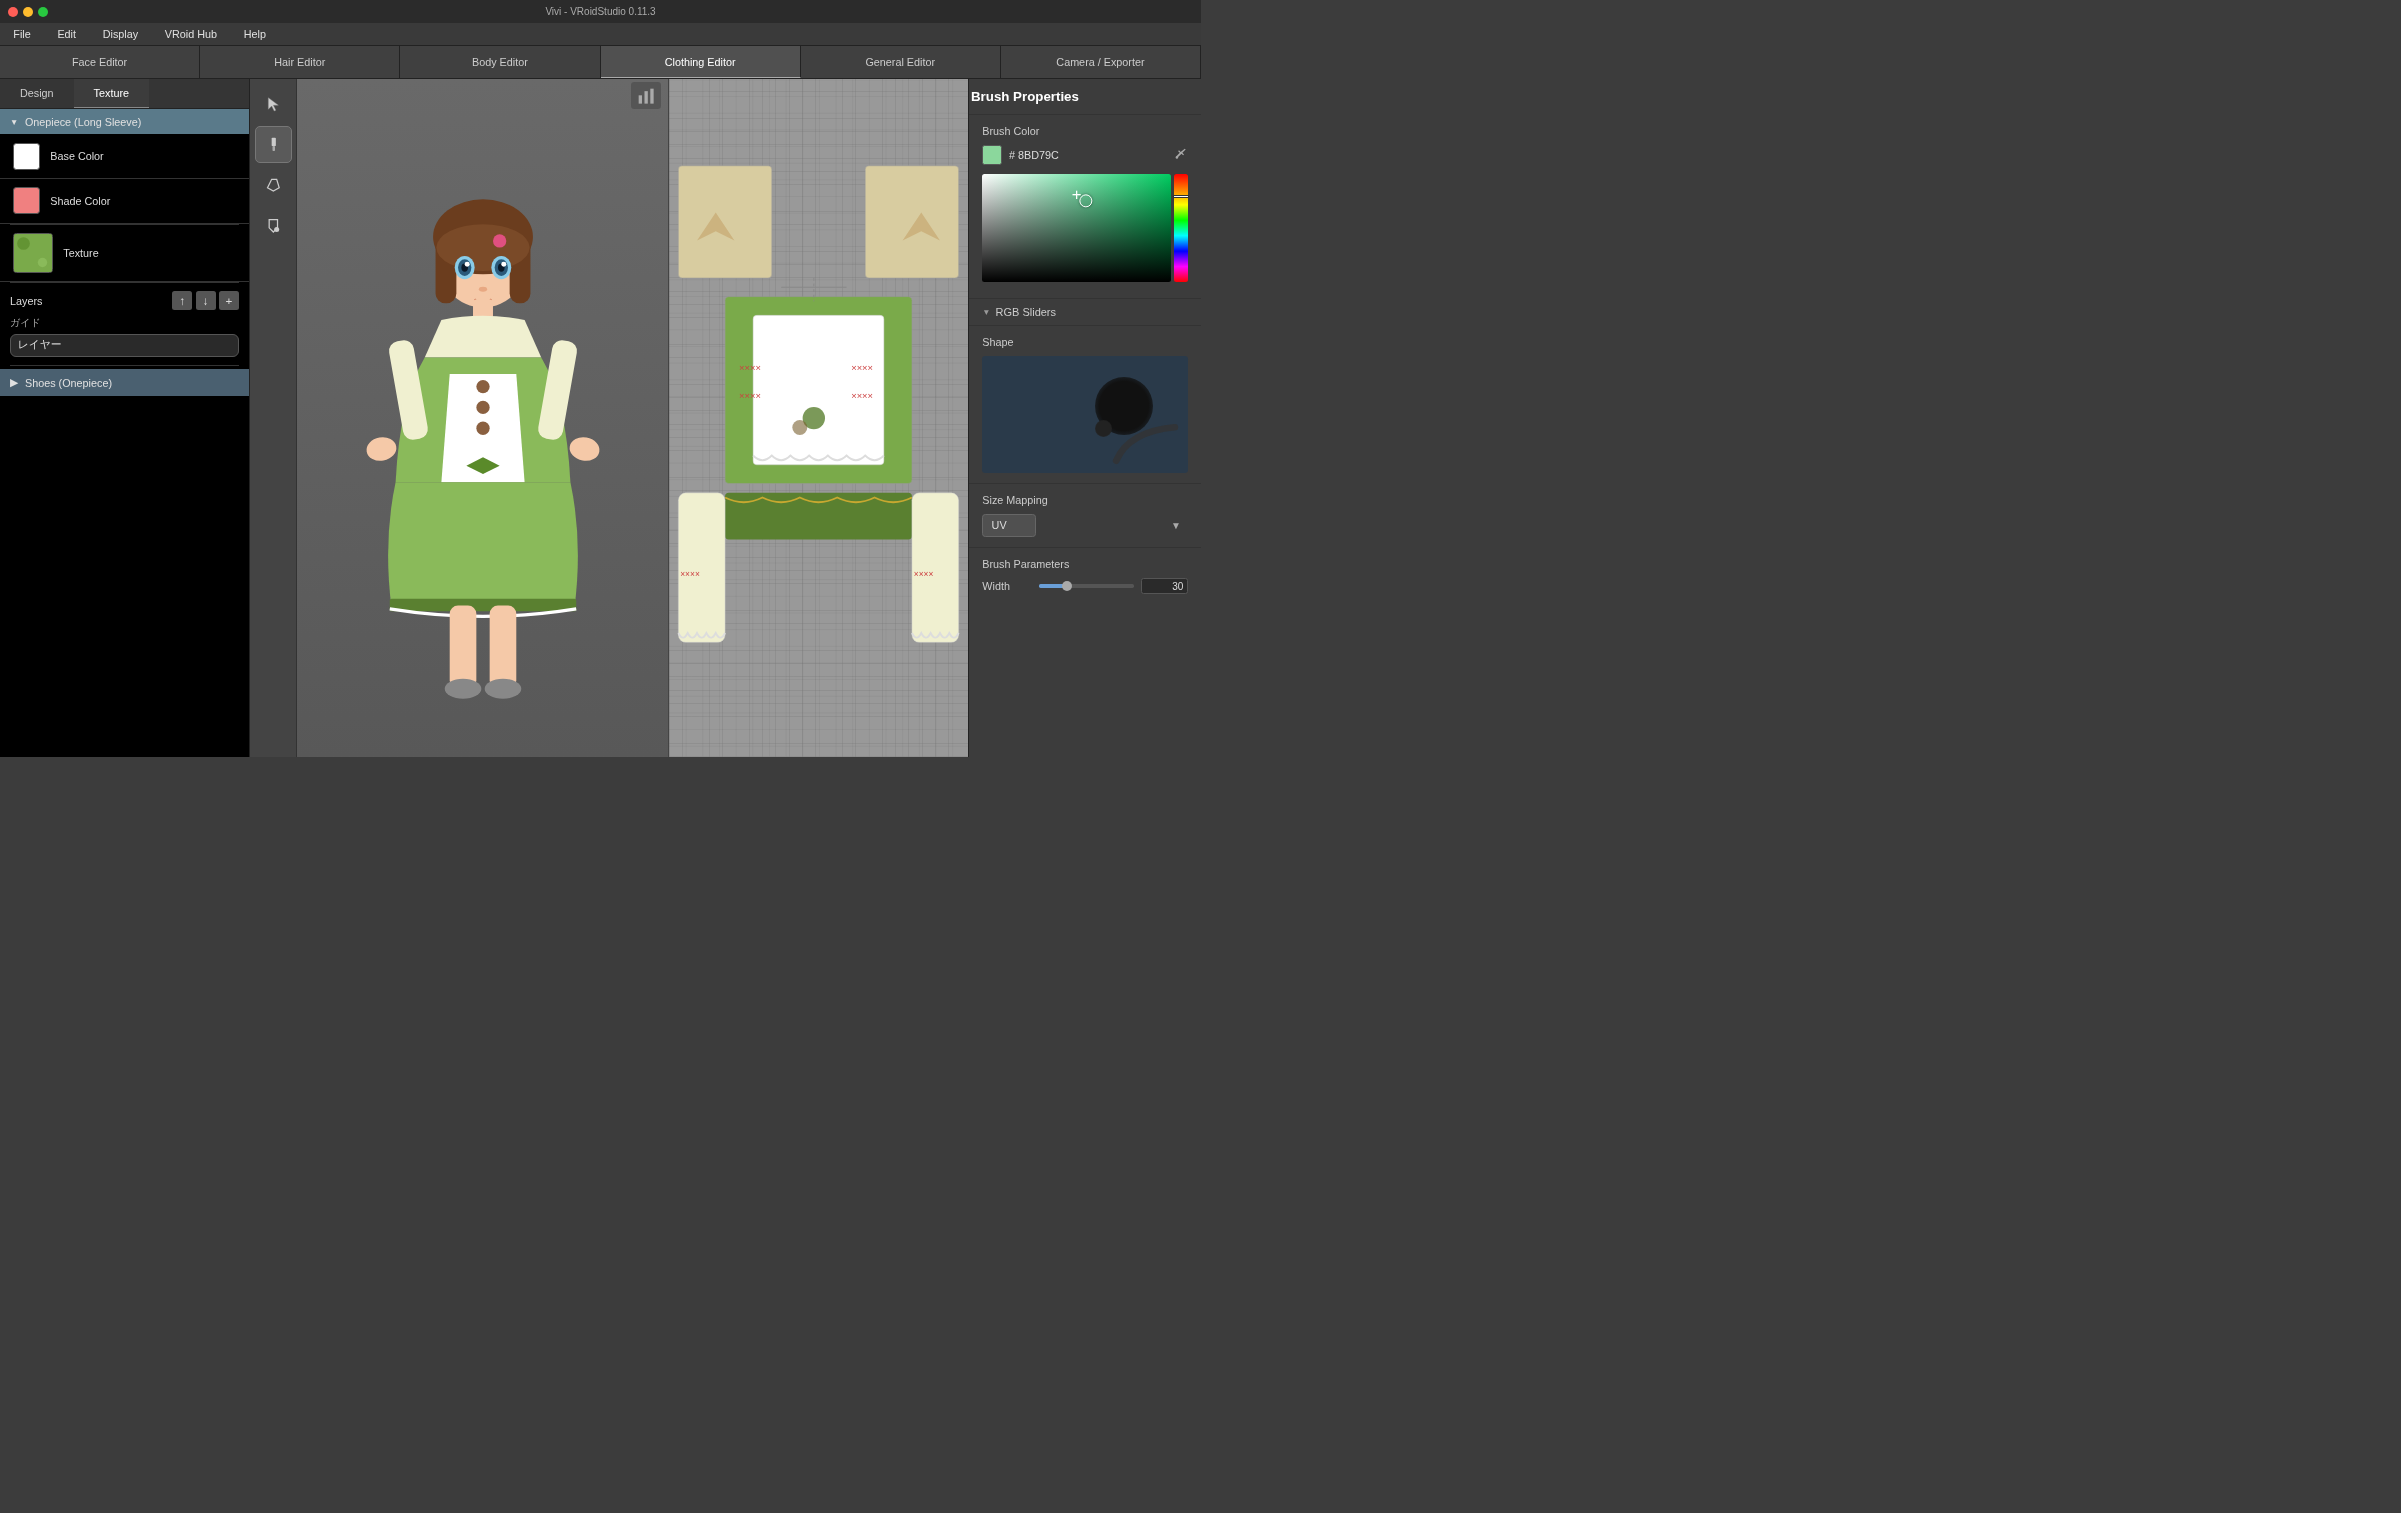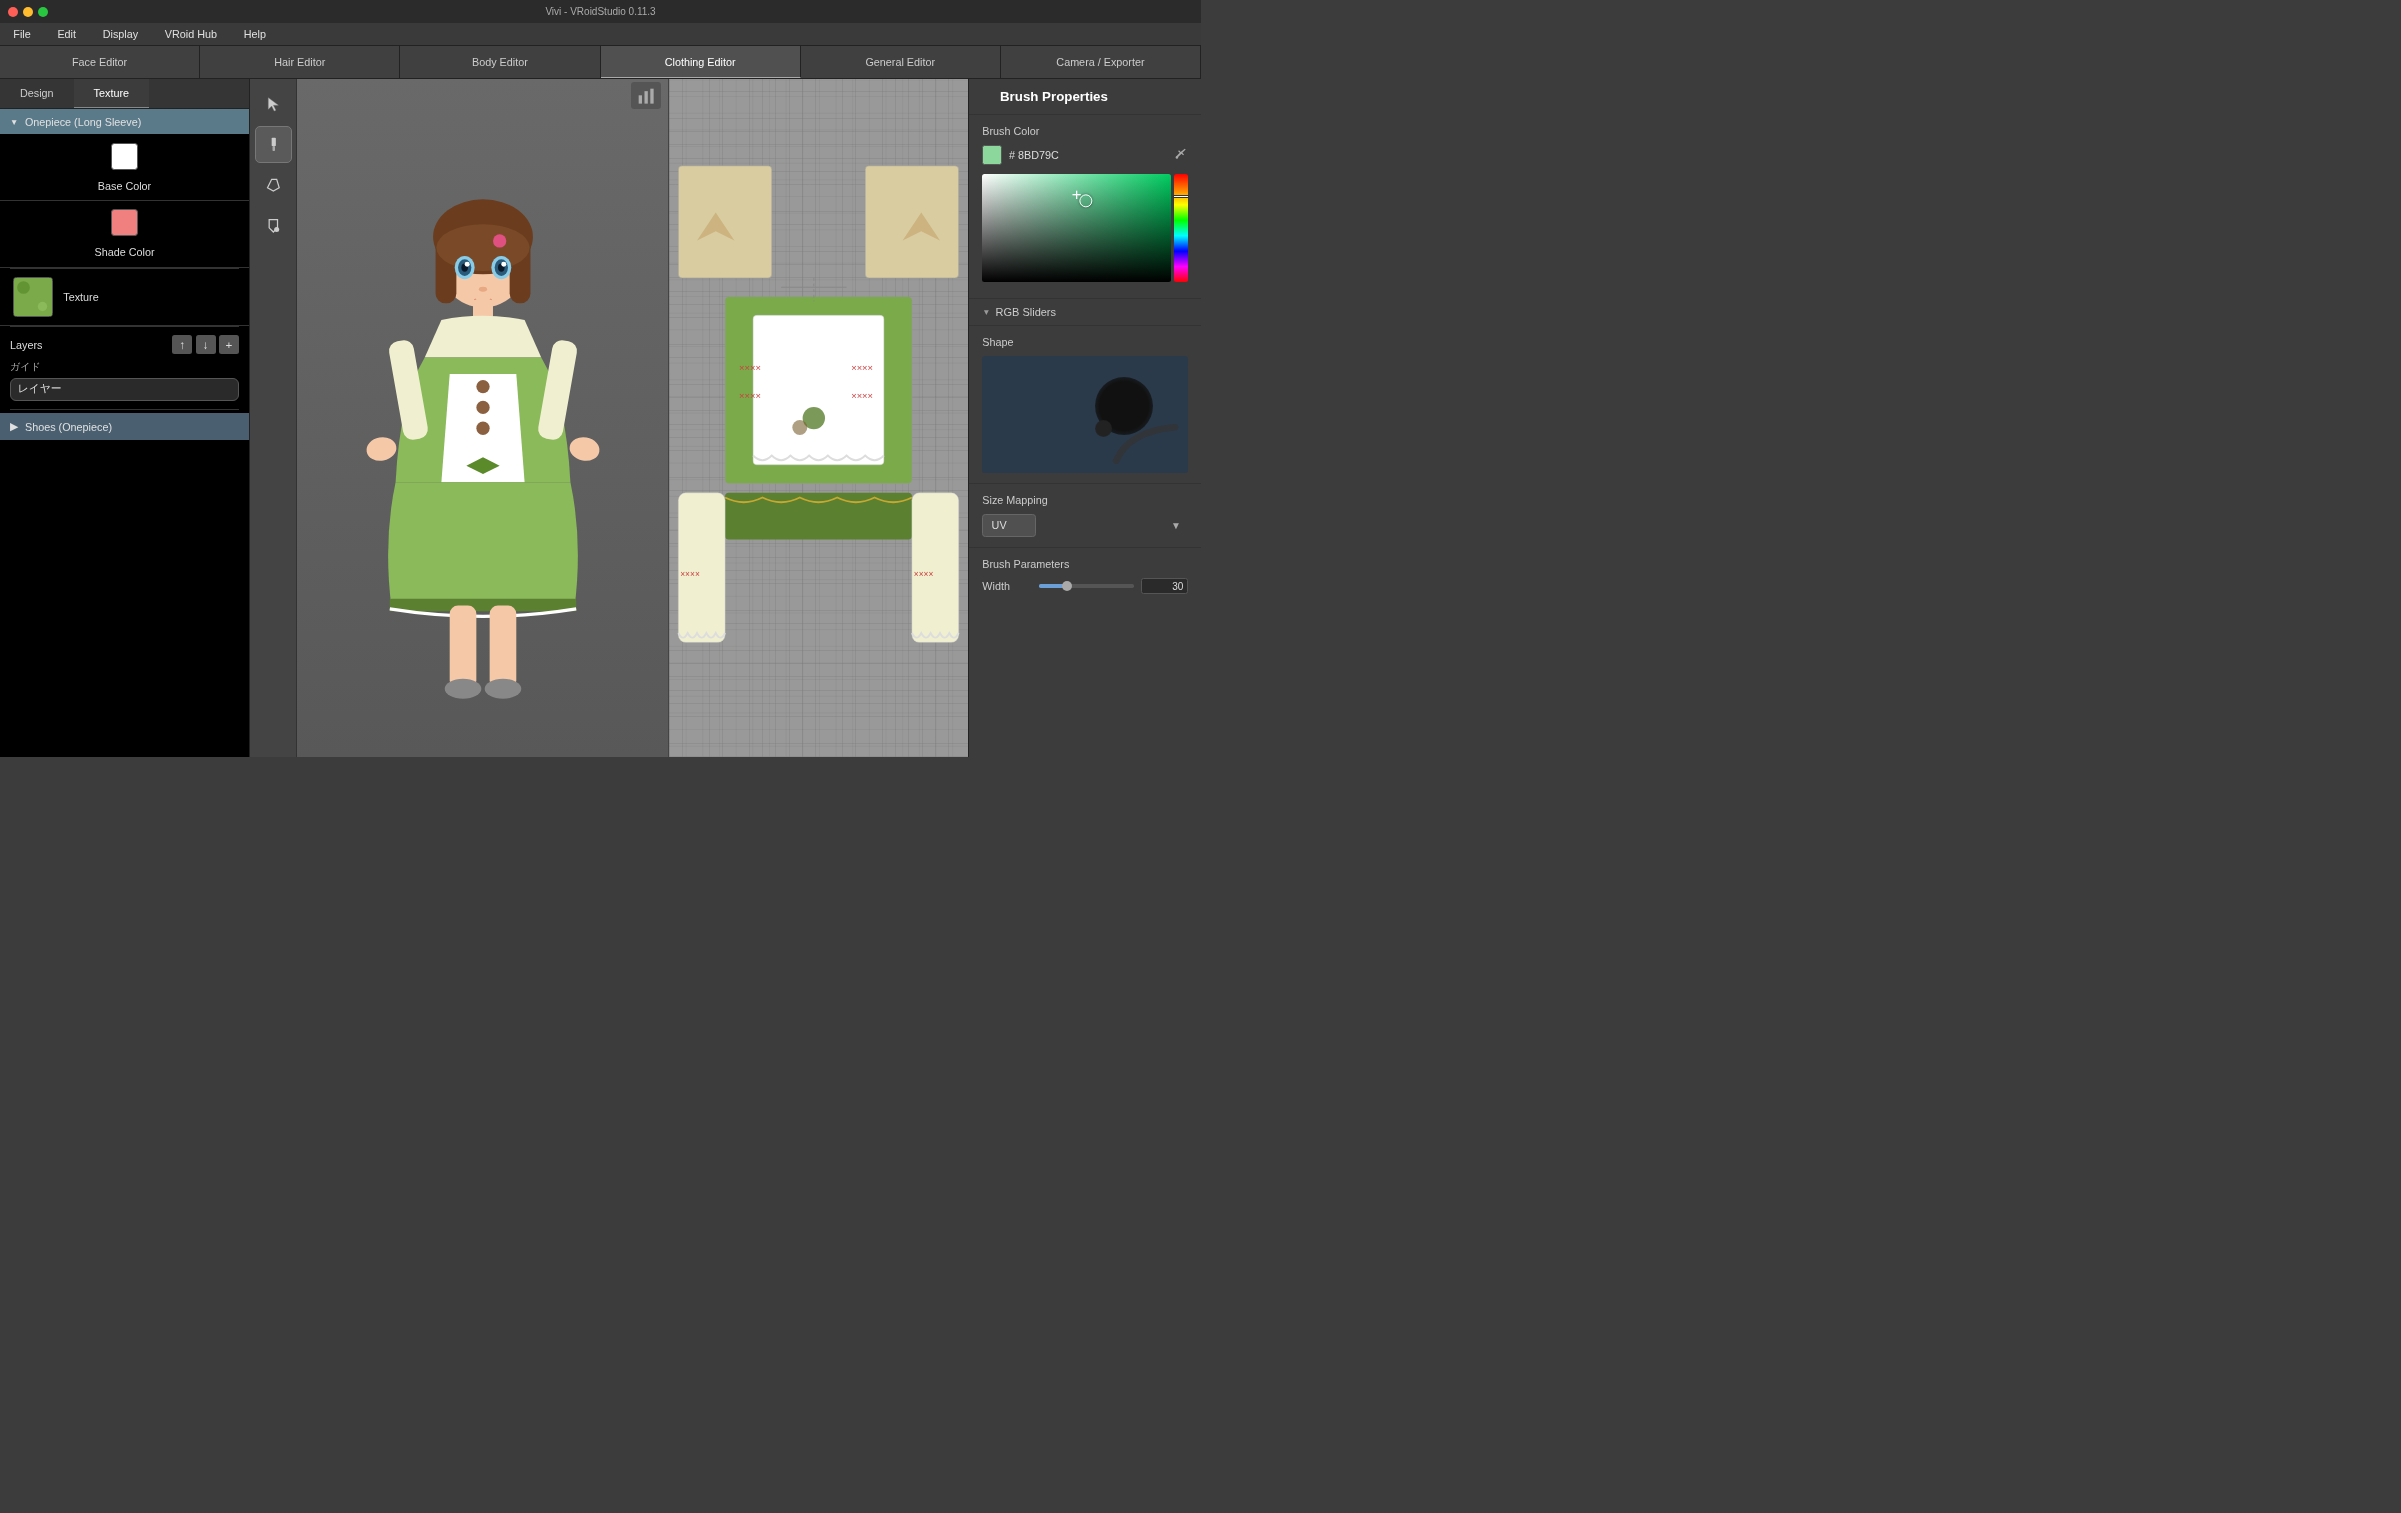--- a/index.html
+++ b/index.html
@@ -146,21 +146,20 @@
     .section-header .arrow { font-size: 8.3px; }
 
     
     .color-row {
       display: flex;
       align-items: center;
       padding: 8.3px 13.3px;
       gap: 10px;
       border-bottom: 0.8px solid #333;
       cursor: pointer;
-      flex-direction: column;
     }
     .color-swatch {
       width: 27px;
       height: 27px;
       border-radius: 3.3px;
       border: 0.8px solid #555;
       flex-shrink: 0;
     }
     .color-label {
       font-size: 10.8px;
@@ -313,21 +312,21 @@
     .right-panel {
       width: 233px;
       background: #3c3c3c;
       border-left: 0.8px solid #222;
       display: flex;
       flex-direction: column;
       overflow-y: auto;
     }
 
     .right-panel-header {
-      padding: 10px 31px;
+      padding: 10px 2px;
       font-size: 13.3px;
       font-weight: 600;
       color: #fff;
       border-bottom: 0.8px solid #333;
     }
 
     
     .brush-color-section {
       padding: 10px 13.3px;
       border-bottom: 0.8px solid #333;

